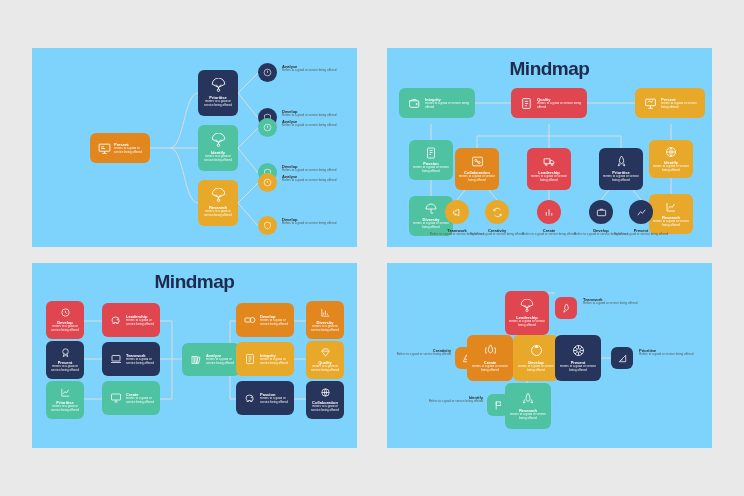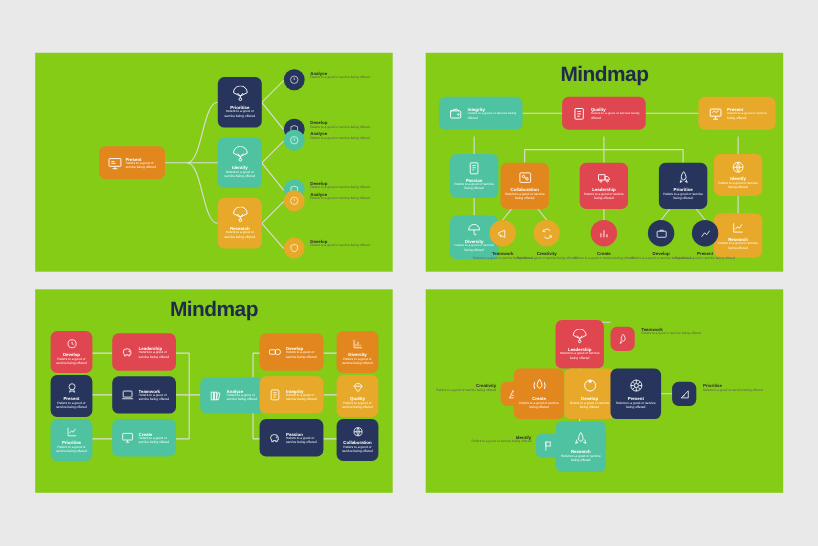--- a/index.html
+++ b/index.html
@@ -2,21 +2,21 @@
 <html><head>
 <meta charset="utf-8">
 <style>
   * { box-sizing: border-box; margin:0; padding:0; }
   html,body{
     width:744px;height:496px;overflow:hidden;
     background:#e9e9e9;
     font-family:"Liberation Sans", sans-serif;
   }
   .sheet{position:relative;width:744px;height:496px;}
-  .panel{position:absolute;background:#84cc16;overflow:hidden;}
+  .panel{position:absolute;background:#7dd3fc;overflow:hidden;}
   #panel-1{left:32px;top:48px;width:325px;height:199px;}
   #panel-2{left:387px;top:48px;width:325px;height:199px;}
   #panel-3{left:32px;top:263px;width:325px;height:185px;}
   #panel-4{left:387px;top:263px;width:325px;height:185px;}
 
   .title{
     position:absolute;width:100%;text-align:center;
     font-weight:bold;color:#1f2b4d;letter-spacing:-0.5px;
   }
   #panel-2 .title{top:10px;font-size:19px;}

